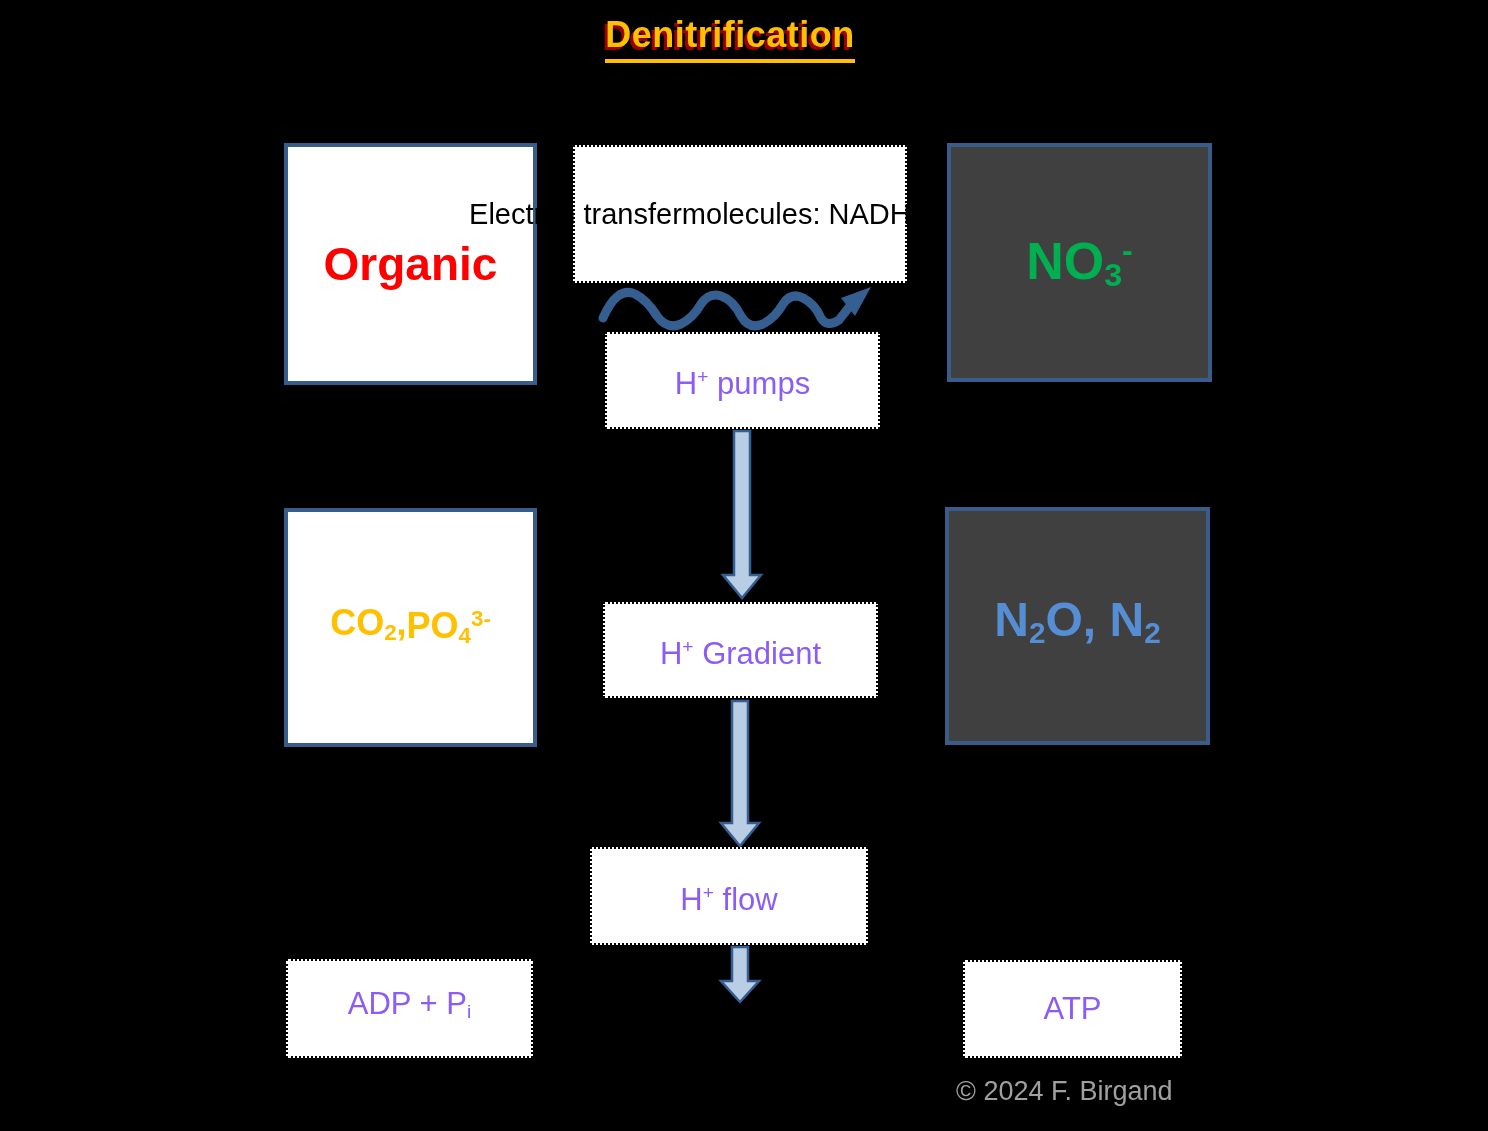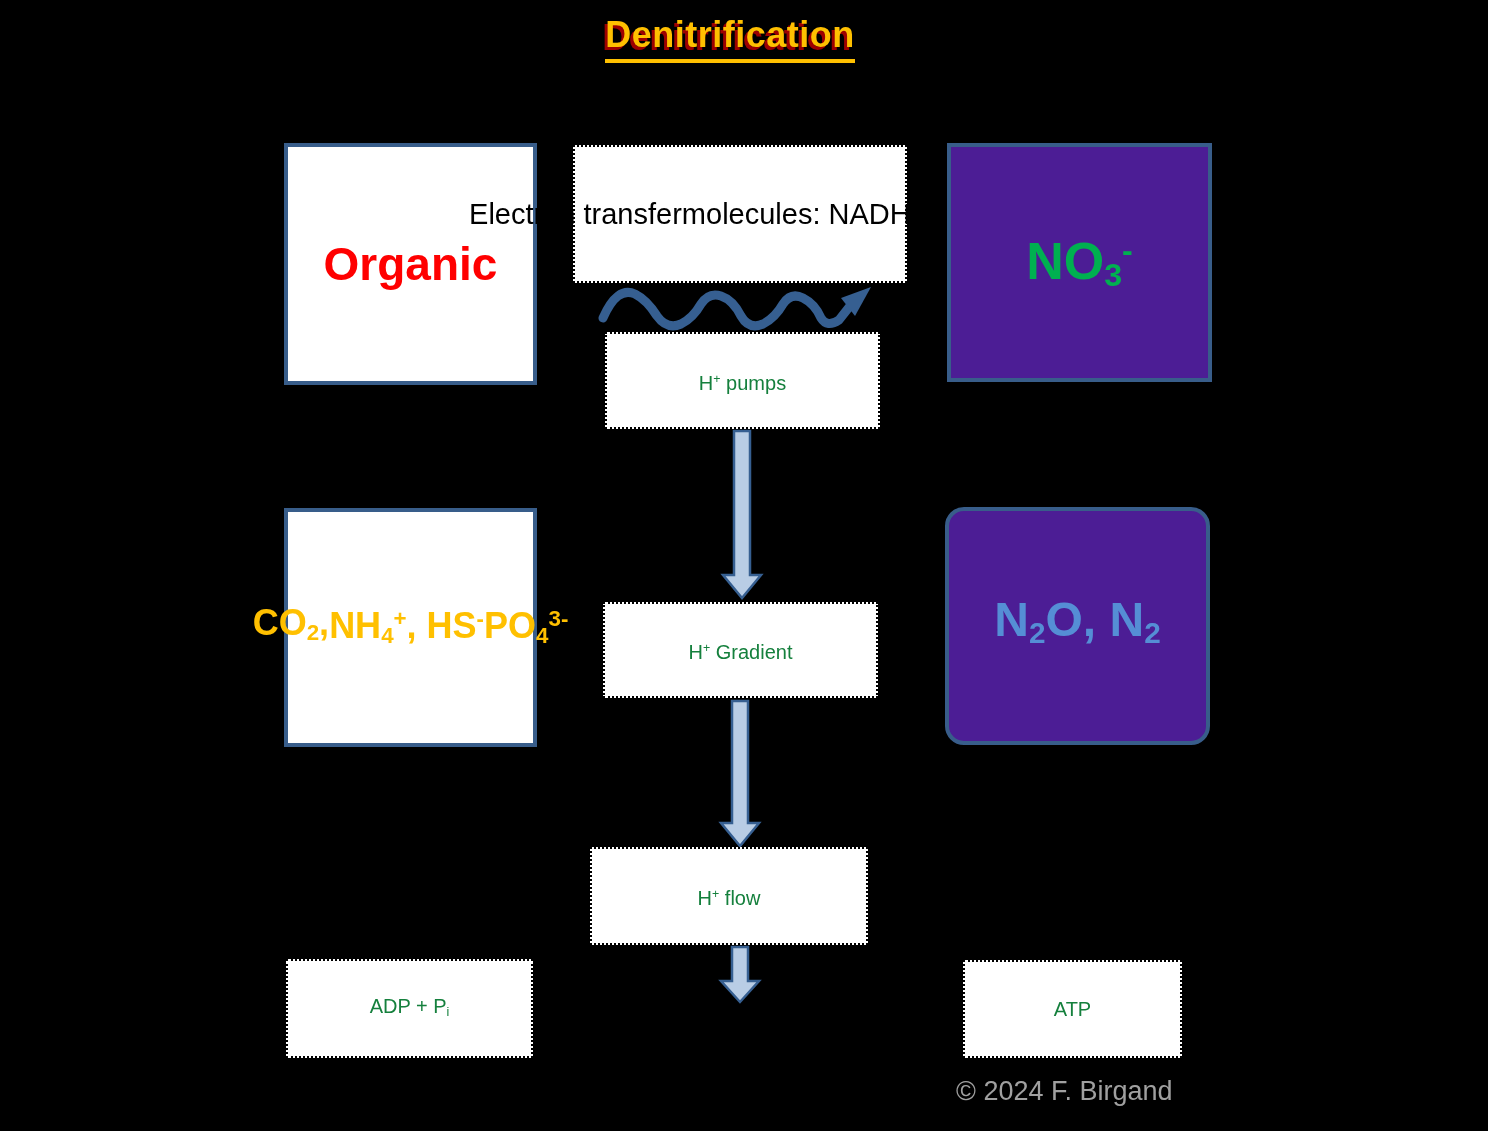--- a/index.html
+++ b/index.html
@@ -31,42 +31,42 @@
   .box {
     display: flex;
     flex-direction: row;
     justify-content: center;
     align-items: center;
     text-align: center;
     background: #FFFFFF;
   }
   .solid-border { border: 4px solid #385D8A; }
   .dotted-border { border: 2px dotted #000000; }
-  .pink { background: #4c1d95; }
+  .pink { background: #404040; }
 
   .line { white-space: nowrap; }
 
   .organic-text { color: #FF0000; font-weight: bold; font-size: 46px; line-height: 64px; }
   .nutrient-text { color: #FFC000; font-weight: bold; font-size: 36px; line-height: 70px; }
   .nitrate-text { color: #00B050; font-weight: bold; font-size: 52px; line-height: 60px; }
   .gas-text { color: #558ED5; font-weight: bold; font-size: 48px; line-height: 56px; }
   .electron-text { color: #000000; font-size: 29px; line-height: 44px; }
-  .plain-text { color: #15803d; font-size: 20px; line-height: 40px; }
+  .plain-text { color: #8b5cf6; font-size: 31px; line-height: 40px; }
 
   .sup { font-size: 0.62em; vertical-align: 0.55em; }
   .sub { font-size: 0.62em; vertical-align: -0.22em; }
 
   
   .organic-box   { left: 284px; top: 143px; width: 253px; height: 242px; }
   .electron-box  { left: 573px; top: 145px; width: 334px; height: 138px; }
   .nitrate-box   { left: 947px; top: 143px; width: 265px; height: 239px; }
   .pumps-box     { left: 605px; top: 332px; width: 275px; height: 97px; }
   .nutrients-box { left: 284px; top: 508px; width: 253px; height: 239px; }
   .gradient-box  { left: 603px; top: 602px; width: 275px; height: 96px; }
-  .gases-box     { left: 945px; top: 507px; width: 265px; height: 238px; border-radius: 19px; }
+  .gases-box     { left: 945px; top: 507px; width: 265px; height: 238px; }
   .flow-box      { left: 590px; top: 847px; width: 278px; height: 98px; }
   .adp-box       { left: 286px; top: 959px; width: 247px; height: 99px; }
   .atp-box       { left: 963px; top: 960px; width: 219px; height: 98px; }
 
   .copyright {
     left: 956px; top: 1076px;
     color: #A0A0A0;
     font-size: 27px;
   }
 
@@ -106,21 +106,20 @@
   <div class="abs box dotted-border pumps-box">
     <div class="line plain-text"><span>H</span><span class="sup">+</span><span> pumps</span></div>
   </div>
 
   <svg class="abs down-arrow-1" width="44" height="172" viewBox="0 0 44 172">
     <polygon points="14,2 30,2 30,146 41,146 22,169 3,146 14,146" fill="#B9CDE5" stroke="#365F91" stroke-width="2.5" stroke-linejoin="miter"></polygon>
   </svg>
 
   <div class="abs box solid-border nutrients-box">
     <div class="line nutrient-text"><span>CO</span><span class="sub">2</span><span>,</span></div>
-    <div class="line nutrient-text"><span>NH</span><span class="sub">4</span><span class="sup">+</span><span>, HS</span><span class="sup">-</span></div>
     <div class="line nutrient-text"><span>PO</span><span class="sub">4</span><span class="sup">3-</span></div>
   </div>
 
   <div class="abs box dotted-border gradient-box">
     <div class="line plain-text"><span>H</span><span class="sup">+</span><span> Gradient</span></div>
   </div>
 
   <div class="abs box solid-border pink gases-box">
     <div class="line gas-text"><span>N</span><span class="sub">2</span><span>O, N</span><span class="sub">2</span></div>
   </div>

